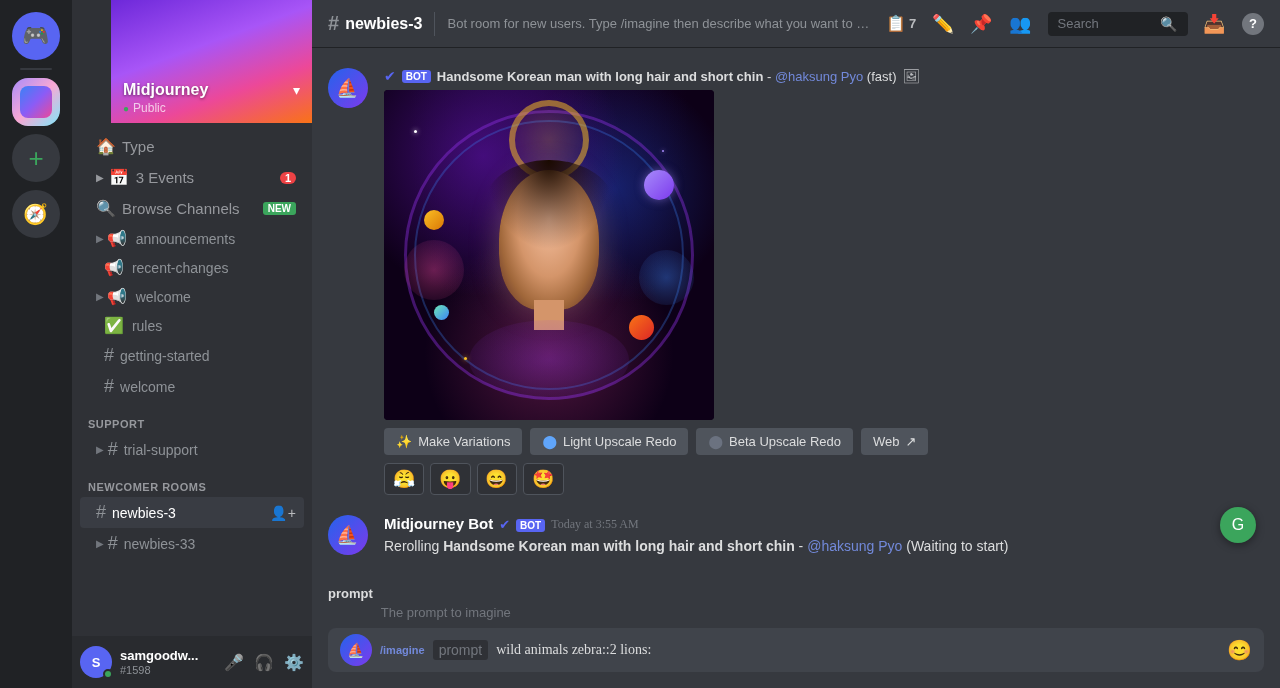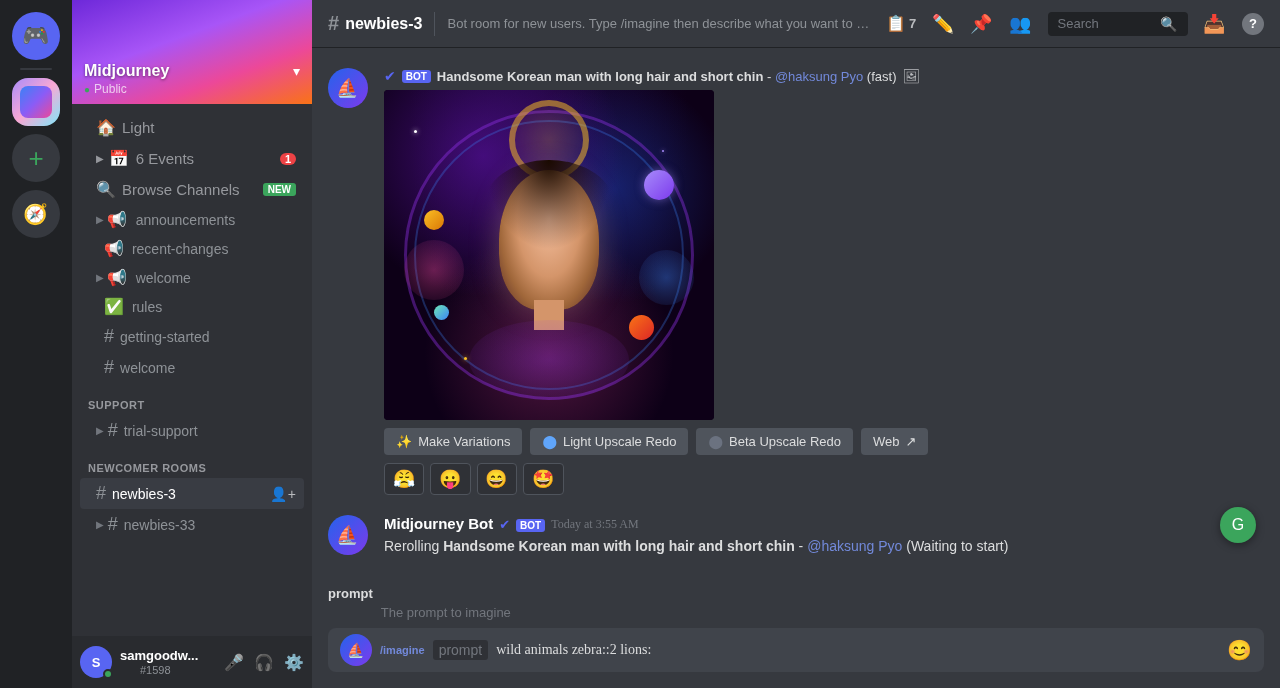--- a/index.html
+++ b/index.html
@@ -105,44 +105,44 @@
     </div>
   </div>
 
   <div style="width:48px;height:48px;border-radius:50%;background:#36393f;display:flex;align-items:center;justify-content:center;color:#3ba55c;font-size:26px;cursor:pointer;font-weight:300;">+</div>
 
   <div style="width:48px;height:48px;border-radius:50%;background:#36393f;display:flex;align-items:center;justify-content:center;color:#3ba55c;font-size:20px;cursor:pointer;">🧭</div>
 </div>
 
 <div style="width:240px;background:#2f3136;display:flex;flex-direction:column;flex-shrink:0;">
 
-  <div style="height:104px;background:linear-gradient(160deg,#6d28d9 0%,#a855f7 40%,#ec4899 70%,#f97316 100%);position:relative;overflow:hidden;flex-shrink:0;cursor:pointer;">
+  <div style="height:123px;background:linear-gradient(160deg,#6d28d9 0%,#a855f7 40%,#ec4899 70%,#f97316 100%);position:relative;overflow:hidden;flex-shrink:0;cursor:pointer;margin-left:39px;">
     <div style="position:absolute;bottom:8px;left:12px;right:12px;">
       <div style="display:flex;align-items:center;justify-content:space-between;">
         <span style="font-weight:700;font-size:16px;color:white;text-shadow:0 1px 3px rgba(0,0,0,0.5);">Midjourney</span>
         <span style="color:white;font-size:14px;">▾</span>
       </div>
       <div style="display:flex;align-items:center;gap:4px;margin-top:2px;">
         <span style="color:#3ba55c;font-size:10px;">●</span>
         <span style="font-size:12px;color:rgba(255,255,255,0.7);">Public</span>
       </div>
     </div>
   </div>
 
   <div style="flex:1;overflow-y:auto;padding:8px 0;">
 
     <div class="sidebar-item" style="color:#96989d;">
       <span class="sidebar-item-icon">🏠</span>
-      <span class="sidebar-item-text">Light</span>
+      <span class="sidebar-item-text">Type</span>
     </div>
 
     <div class="sidebar-item" style="color:#96989d;">
       <span style="font-size:10px;color:#96989d;">▶</span>
       <span class="sidebar-item-icon">📅</span>
-      <span class="sidebar-item-text">6 Events</span>
+      <span class="sidebar-item-text">3 Events</span>
       <span class="sidebar-badge">1</span>
     </div>
 
     <div class="sidebar-item" style="color:#96989d;">
       <span class="sidebar-item-icon">🔍</span>
       <span class="sidebar-item-text">Browse Channels</span>
       <span class="new-badge">NEW</span>
     </div>
 
     <div class="channel-item">
@@ -192,21 +192,21 @@
     </div>
   </div>
 
   <div style="height:52px;background:#292b2f;display:flex;align-items:center;padding:0 8px;gap:8px;flex-shrink:0;">
     <div style="width:32px;height:32px;border-radius:50%;background:#5865f2;display:flex;align-items:center;justify-content:center;font-size:13px;font-weight:bold;color:white;position:relative;flex-shrink:0;">
       <span>S</span>
       <div style="width:10px;height:10px;border-radius:50%;background:#3ba55c;position:absolute;bottom:-1px;right:-1px;border:2px solid #292b2f;"></div>
     </div>
     <div style="flex:1;">
       <div style="font-size:13px;font-weight:600;color:#fff;line-height:1.2;">samgoodw...</div>
-      <div style="font-size:11px;color:#8e9297;margin-left:20px;">#1598</div>
+      <div style="font-size:11px;color:#8e9297;">#1598</div>
     </div>
     <div style="display:flex;gap:10px;color:#b9bbbe;">
       <span style="cursor:pointer;font-size:16px;" title="Microphone">🎤</span>
       <span style="cursor:pointer;font-size:16px;" title="Headphones">🎧</span>
       <span style="cursor:pointer;font-size:16px;" title="Settings">⚙️</span>
     </div>
   </div>
 </div>
 
 <div style="flex:1;display:flex;flex-direction:column;background:#36393f;min-width:0;">

